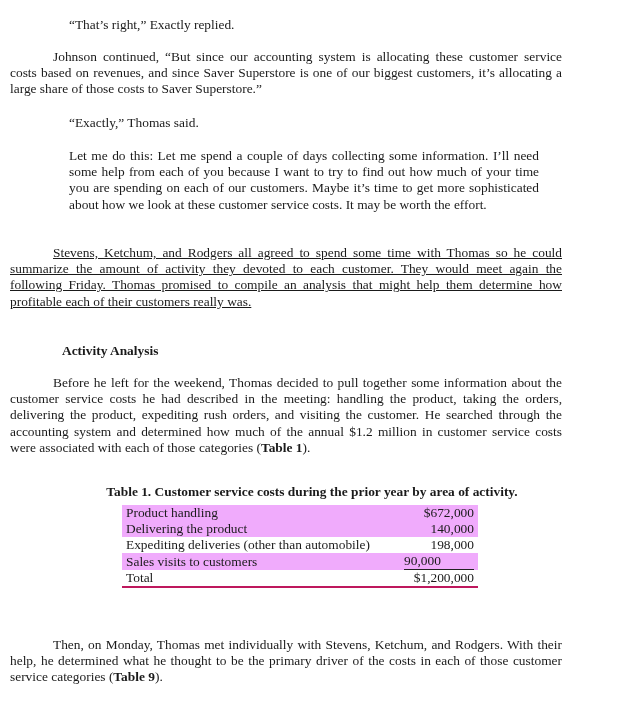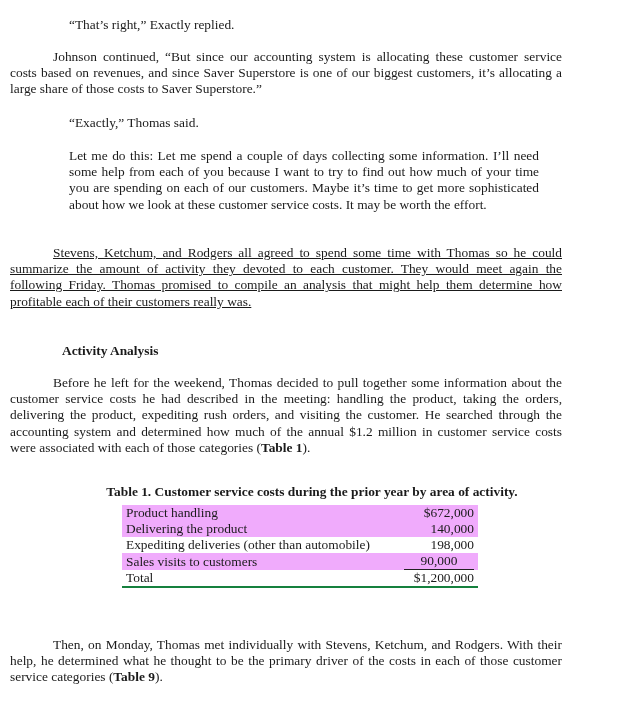--- a/index.html
+++ b/index.html
@@ -15,22 +15,22 @@
   .caption { position: absolute; left: 0; width: 600px; text-align: center; margin: 12px; font-weight: bold; }
   b { font-weight: bold; }
   table.cost {
     position: absolute; left: 122px; top: 505px; width: 356px;
     border-collapse: collapse; font-size: 13.4px; line-height: 16px;
   }
   table.cost td, table.cost th { padding: 0 4px; font-weight: normal; }
   table.cost th { font-weight: bold; text-align: left; border-bottom: 1.5px solid #333; }
   table.cost th.num, table.cost td.num { text-align: right; }
   table.cost tr.shade td { background: #f0abfc; }
-  table.cost tr.last td.num span { border-bottom: 1px solid #222; display: inline-block; width: 70px; text-align: center; }
-  table.cost tr.total td { border-bottom: 2px solid #15803d; margin-top: 40px; }
+  table.cost tr.last td.num span { border-bottom: 1px solid #222; display: inline-block; width: 70px; text-align: left; }
+  table.cost tr.total td { border-bottom: 2px solid #be185d; margin-top: 40px; }
 </style>
 </head>
 <body>
 
 <p class="block" style="top:17px;">“That’s right,” Exactly replied.</p>
 
 <p class="p indent" style="top:49px;">Johnson continued, “But since our accounting system is allocating these customer service costs based on revenues, and since Saver Superstore is one of our biggest customers, it’s allocating a large share of those costs to Saver Superstore.”</p>
 
 <p class="block" style="top:115px;">“Exactly,” Thomas said.</p>
 

